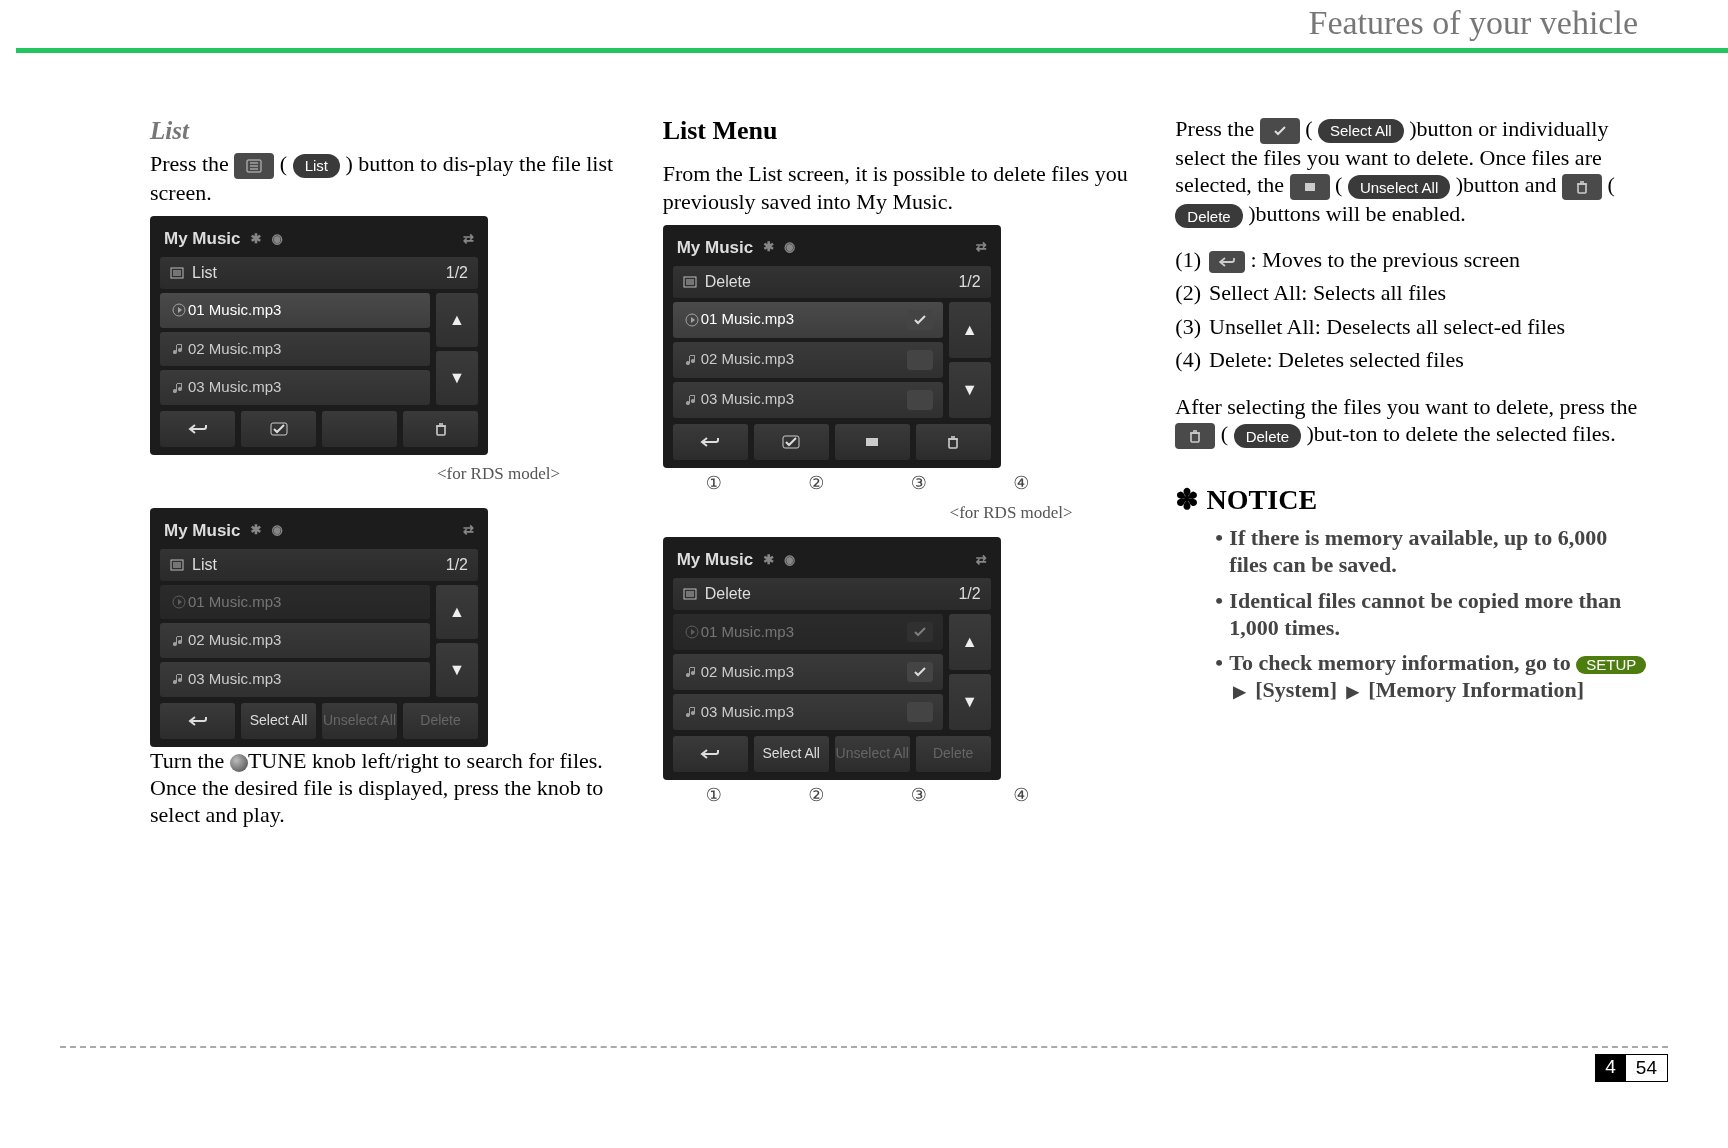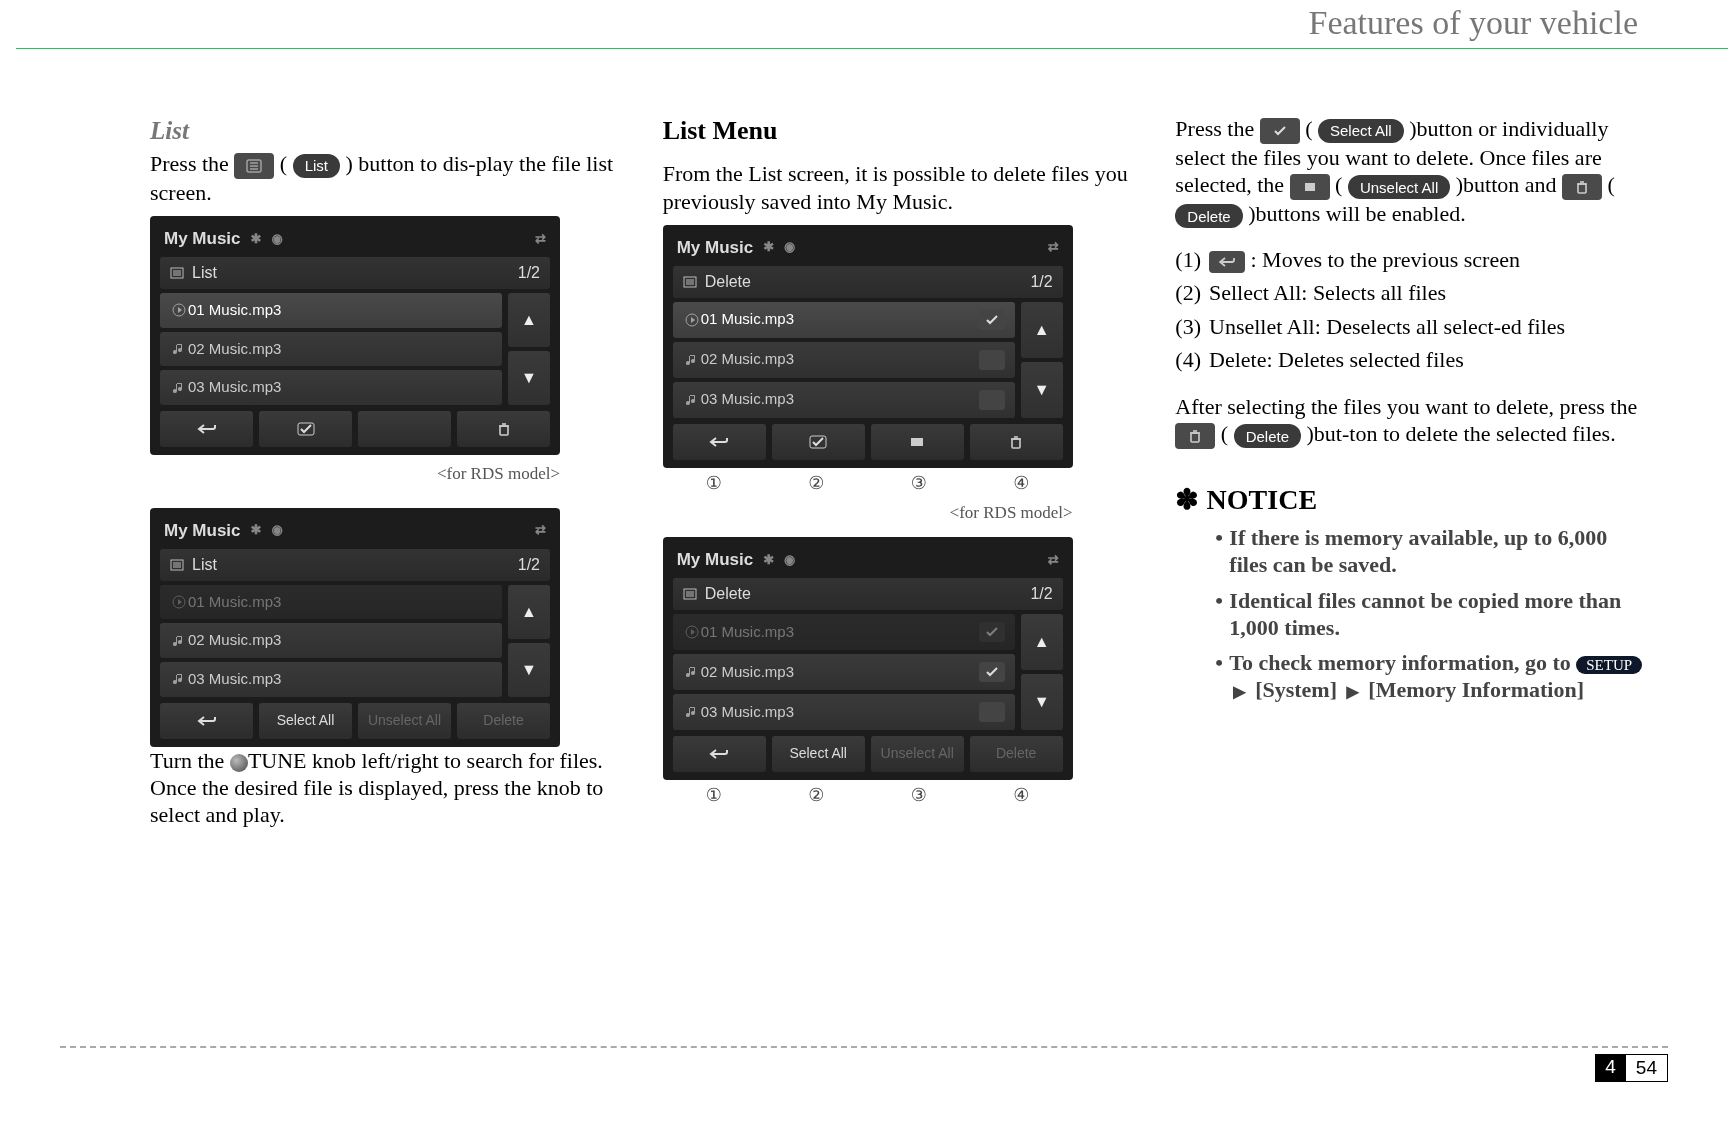--- a/index.html
+++ b/index.html
@@ -1,34 +1,34 @@
 <!DOCTYPE html>
 <html><head>
 <meta charset="utf-8">
 <style>
   html,body{margin:0;padding:0;background:#fff;font-family:"Times New Roman",Times,serif;color:#000}
   body{width:1728px;height:1148px;position:relative}
 
-  .hdr{position:absolute;top:0;left:16px;right:0;height:48px;border-bottom:1px solid #22c55e}
+  .hdr{position:absolute;top:0;left:16px;right:0;height:48px;border-bottom:5px solid #22c55e}
   .hdr-title{position:absolute;right:90px;top:4px;font-size:34px;color:#777}
   .cols{position:absolute;top:115px;left:150px;right:80px;bottom:130px;display:flex;gap:40px}
   .col{flex:1;font-size:22px;line-height:1.24}
 
   .sub-italic{font-style:italic;font-weight:bold;color:#777;font-size:25px;margin-bottom:4px}
   .sub-bold{font-weight:bold;font-size:26px;margin-bottom:13px}
 
   .para{margin-bottom:10px}
   .pill{display:inline-flex;align-items:center;justify-content:center;height:24px;padding:0 12px;border-radius:12px;background:#3a3a3a;color:#fff;font-family:Arial,Helvetica,sans-serif;font-size:15px;vertical-align:middle;line-height:1}
   .tile{display:inline-flex;align-items:center;justify-content:center;width:40px;height:26px;background:#4a4a4a;border-radius:4px;vertical-align:middle}
   .tile svg{fill:#ddd}
   .trash svg{stroke:#ccc;fill:none;stroke-width:1.6}
   .back svg{fill:#ccc}
   .knob{display:inline-block;width:18px;height:18px;border-radius:50%;background:radial-gradient(circle at 35% 35%,#bbb,#444);vertical-align:middle}
 
-  .screen{background:#1c1c1c;border-radius:4px;padding:10px 10px 8px;color:#ddd;font-family:Arial,Helvetica,sans-serif;width:410px;margin-top:10px;box-sizing:border-box}
+  .screen{background:#1c1c1c;border-radius:4px;padding:10px 10px 8px;color:#ddd;font-family:Arial,Helvetica,sans-serif;width:338px;margin-top:10px;box-sizing:border-box}
   .scr-title{display:flex;align-items:center;gap:10px;font-size:17px;font-weight:bold;padding:2px 4px 8px}
   .scr-title .ico{opacity:.55;font-size:13px}
   .scr-list-hdr{display:flex;align-items:center;justify-content:space-between;background:linear-gradient(#333,#2a2a2a);padding:6px 10px;border-radius:3px;margin-bottom:4px;font-size:16px}
   .scr-rows{display:flex;gap:6px}
   .scr-rows-left{flex:1;display:flex;flex-direction:column;gap:4px}
   .row{display:flex;align-items:center;gap:0;background:linear-gradient(#3a3a3a,#303030);padding:8px 10px;border-radius:3px;font-size:15px;color:#ccc}
   .row.selected{color:#fff;background:linear-gradient(#4a4a4a,#3d3d3d)}
   .row-ico{display:inline-flex;width:18px;justify-content:center;opacity:.8}
   .row .chk-slot{margin-left:auto;width:26px;height:20px;background:#444;border-radius:3px;display:flex;align-items:center;justify-content:center}
   .updown{display:flex;flex-direction:column;gap:4px;width:42px}
@@ -42,21 +42,21 @@
 
   .olist{margin:18px 0 0 0;padding:0;list-style:none}
   .olist li{display:flex;gap:8px;margin-bottom:6px}
   .olist li .n{white-space:nowrap}
 
   .notice-row{margin-top:34px;font-size:28px;font-weight:bold}
   .notice-star{font-family:Arial,Helvetica,sans-serif}
   .notice-body{margin-top:6px;font-size:22px;font-weight:bold;color:#444}
   .notice-body li{margin-bottom:8px;list-style:none;position:relative;padding-left:14px}
   .notice-body li::before{content:"•";position:absolute;left:0}
-  .setup-pill{display:inline-block;background:#0f172a;color:#fff;border-radius:10px;padding:0 10px;font-family:Liberation Serif, serif;font-size:15px;font-weight:normal;vertical-align:middle}
+  .setup-pill{display:inline-block;background:#4d7c0f;color:#fff;border-radius:10px;padding:0 10px;font-family:Liberation Sans, sans-serif;font-size:15px;font-weight:normal;vertical-align:middle}
   .tri{display:inline-block;font-size:16px;vertical-align:middle;margin:0 4px}
 
   .footer{position:absolute;bottom:60px;left:60px;right:60px;border-top:2px dashed #aaa;height:40px}
   .pgbox{position:absolute;right:0;top:6px;display:flex;font-family:Arial,Helvetica,sans-serif;font-size:19px}
   .pgbox div{padding:2px 10px}
   .pgbox .a{background:#000;color:#fff}
   .pgbox .b{border:1px solid #000;border-left:none}
 </style>
 </head>
 <body>

